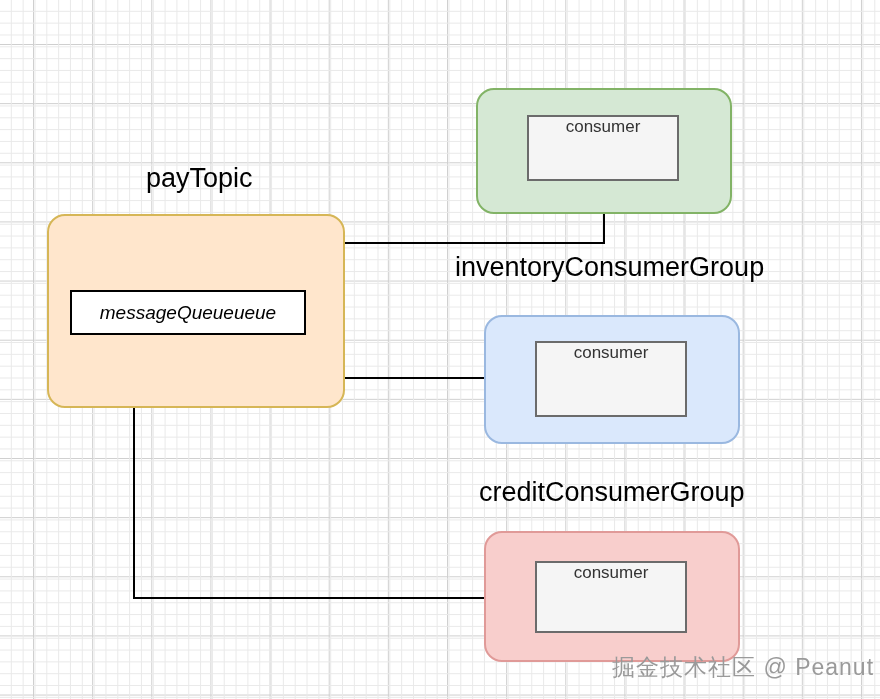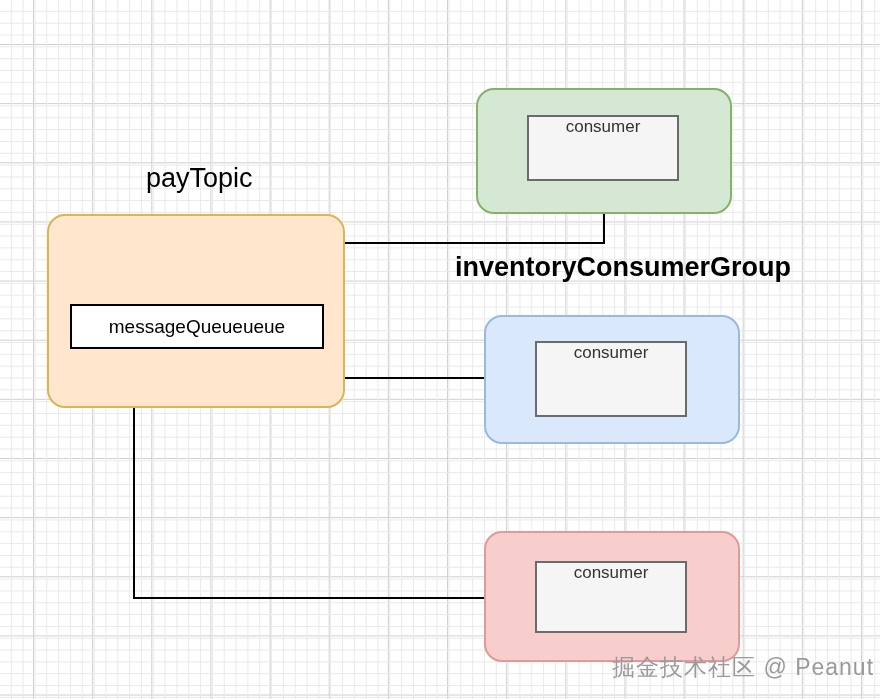--- a/index.html
+++ b/index.html
@@ -93,39 +93,40 @@
 
     <path d="M 536,378 L 111,378 L 111,340" fill="none" stroke="#000000" stroke-width="2" marker-end="url(#arrow-up)"></path>
 
     <path d="M 536,598 L 134,598 L 134,340" fill="none" stroke="#000000" stroke-width="2" marker-end="url(#arrow-up)"></path>
   </svg>
 
   <div class="group-title" style="left:146px; top:165px;">payTopic</div>
 
   <div class="group-box" style="left:47px; top:214px; width:298px; height:194px; background:#ffe6cc; border-color:#d6b656;"></div>
 
-  <div class="queue-box" style="left:70px; top:304px; width:254px; height:45px;">
+  <div class="queue-box" style="left:70px; top:290px; width:236px; height:45px;font-style:italic;">
     <span>messageQueueueue</span>
   </div>
 
 
   <div class="group-box" style="left:476px; top:88px; width:256px; height:126px; background:#d5e8d4; border-color:#82b366;"></div>
 
   <div class="consumer-box" style="left:527px; top:115px; width:152px; height:66px;">
     <span>consumer</span>
   </div>
 
-  <div class="group-title" style="left:455px; top:254px;font-weight:bold;">inventoryConsumerGroup</div>
+  <div class="group-title" style="left:455px; top:254px;">inventoryConsumerGroup</div>
 
   <div class="group-box" style="left:484px; top:315px; width:256px; height:129px; background:#dae8fc; border-color:#9ab8e0;"></div>
 
   <div class="consumer-box" style="left:535px; top:341px; width:152px; height:76px;">
     <span>consumer</span>
   </div>
 
+  <div class="group-title" style="left:479px; top:479px;">creditConsumerGroup</div>
 
   <div class="group-box" style="left:484px; top:531px; width:256px; height:131px; background:#f8cecc; border-color:#e09a98;"></div>
 
   <div class="consumer-box" style="left:535px; top:561px; width:152px; height:72px;">
     <span>consumer</span>
   </div>
 
   <div class="watermark" style="left:584px; top:652px;margin-left:28px;">掘金技术社区 @ Peanut</div>
 
 </div>

